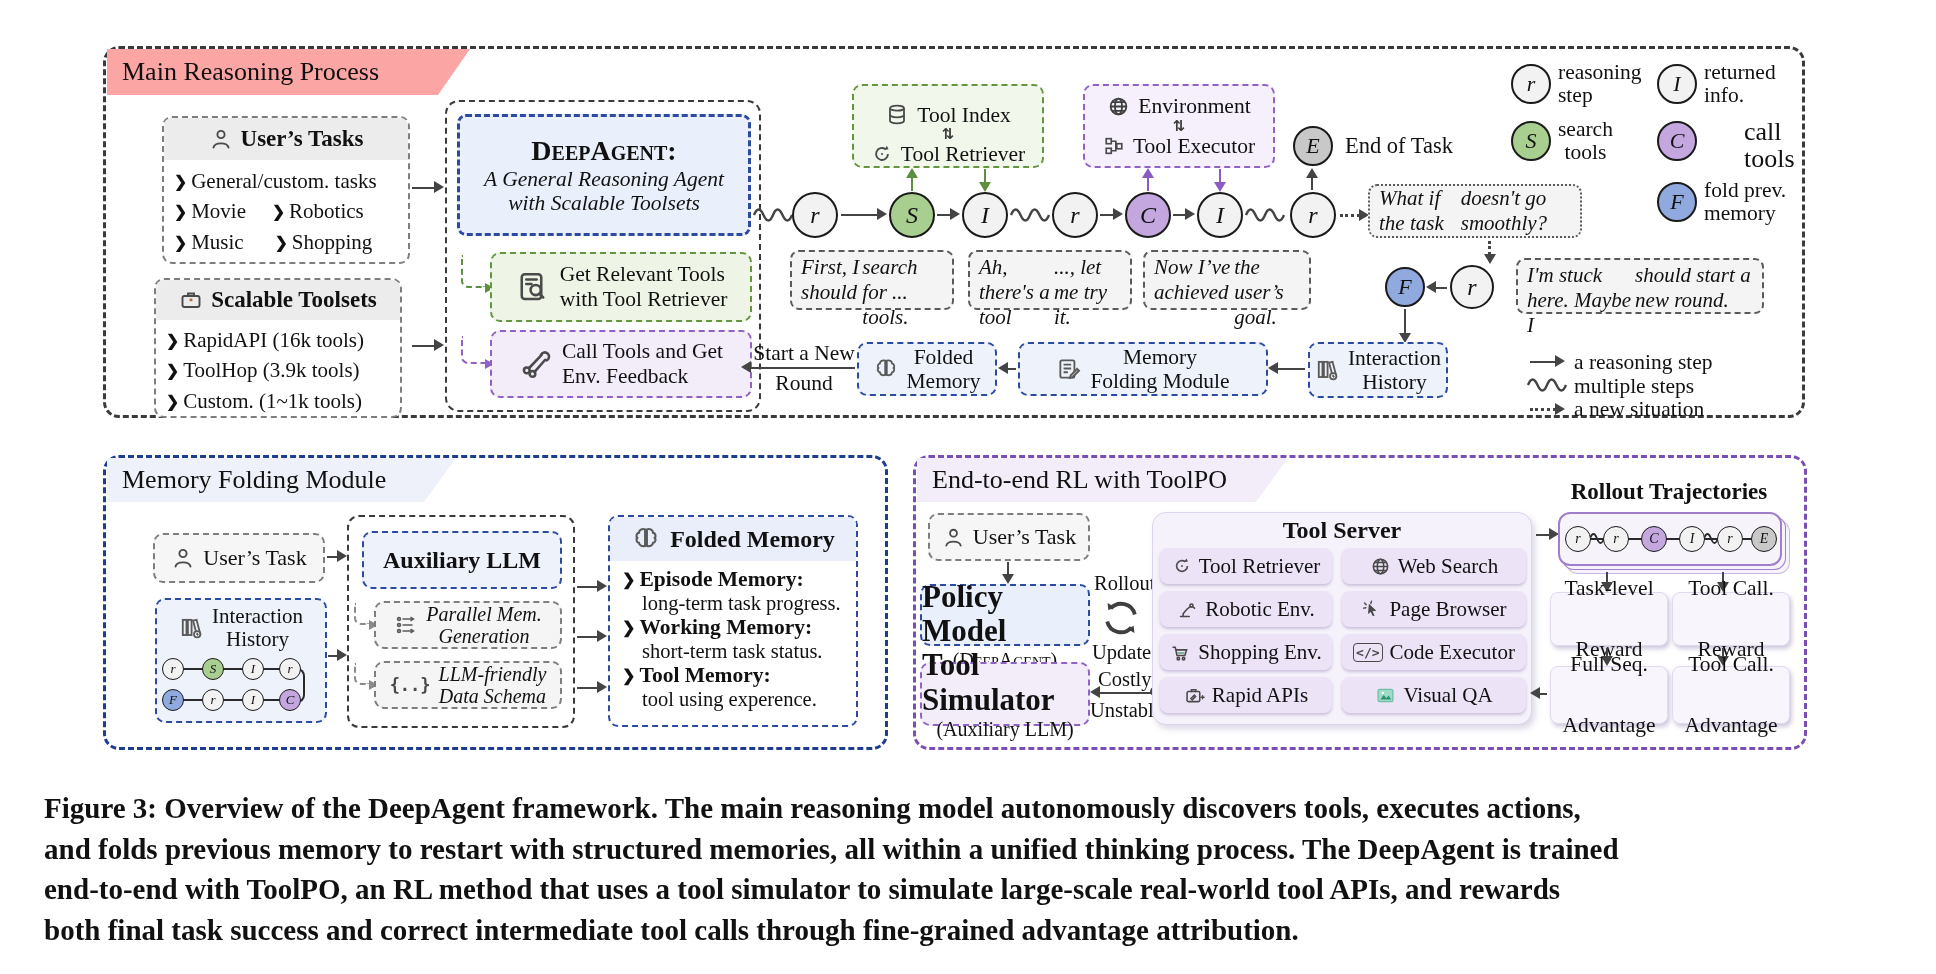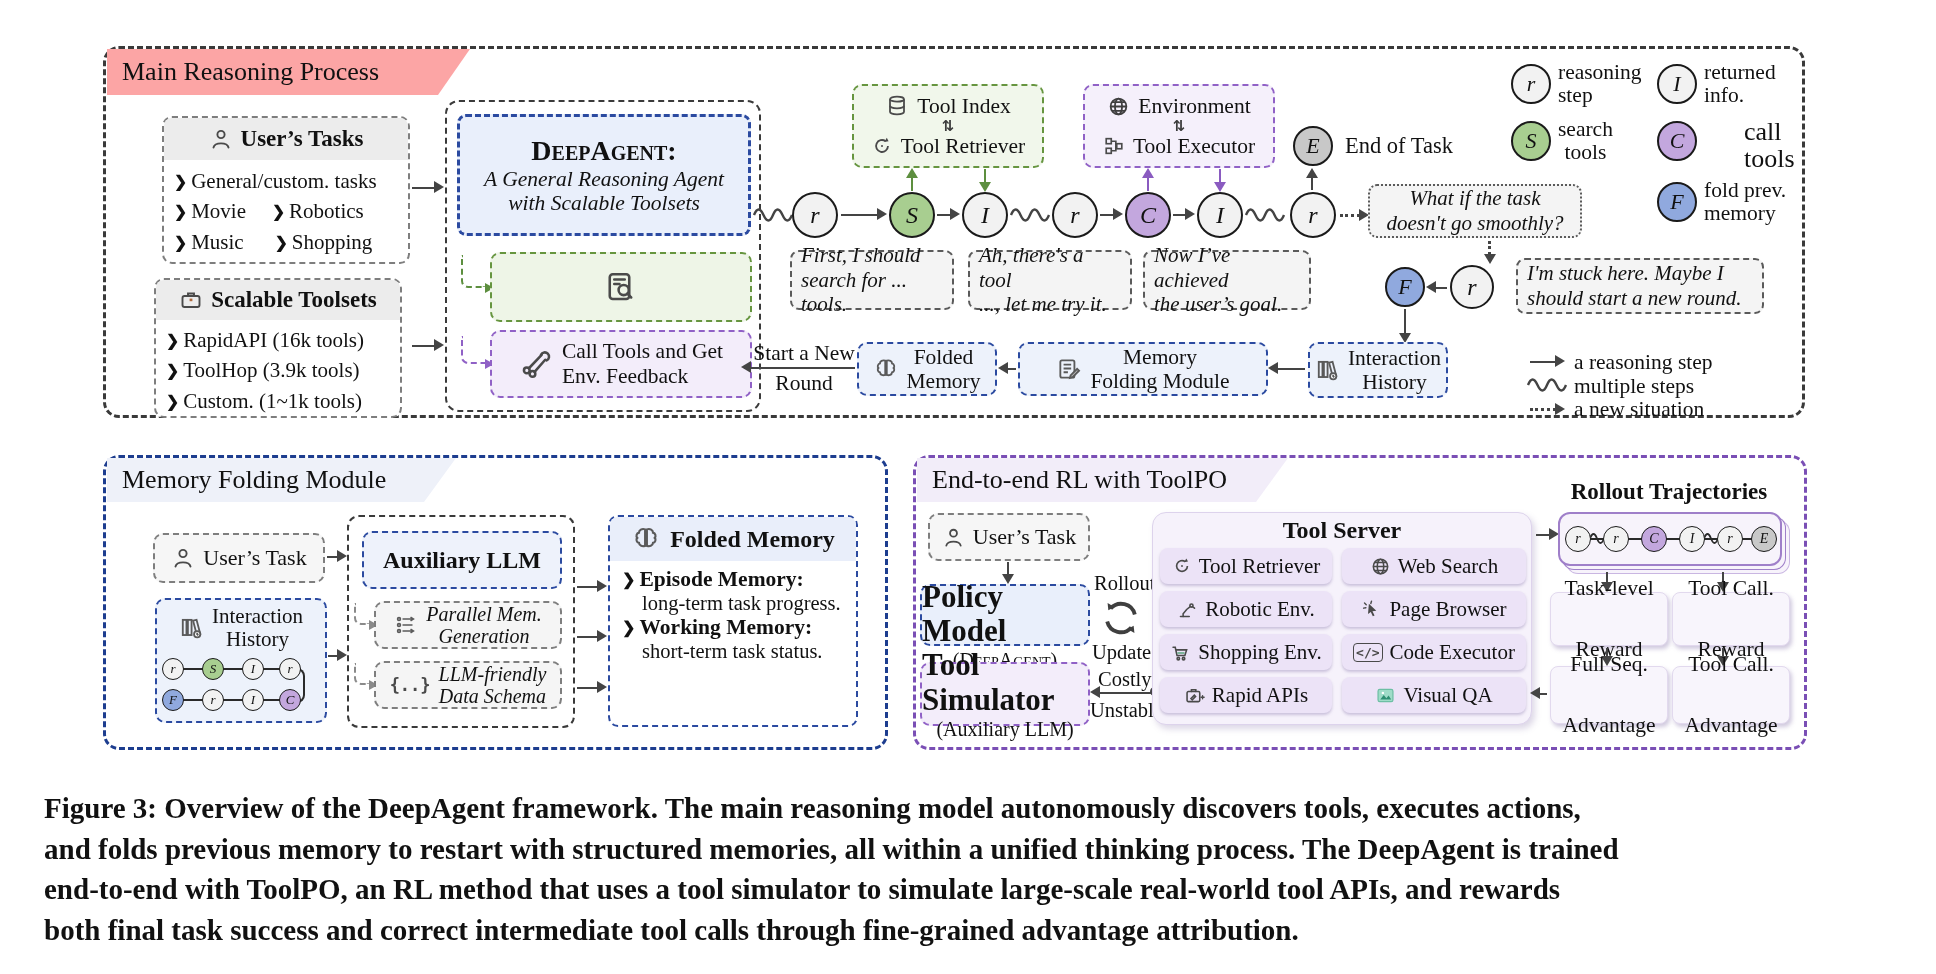--- a/index.html
+++ b/index.html
@@ -19,21 +19,21 @@
   .nS{background:#a8ce90;} .nC{background:#c3a7de;} .nF{background:#90a9de;} .nE{background:#c8c8c8;}
   .harr{position:absolute;color:#444;border-top:2.6px solid currentColor;}
   .harr.hr::after{content:"";position:absolute;right:-3px;top:-7.6px;border-left:10px solid currentColor;border-top:6px solid transparent;border-bottom:6px solid transparent;}
   .harr.hl::before{content:"";position:absolute;left:-3px;top:-7.6px;border-right:10px solid currentColor;border-top:6px solid transparent;border-bottom:6px solid transparent;}
   .hdot{border-top-style:dotted;border-top-width:3.4px;}
   .varr{position:absolute;color:#444;border-left:2.6px solid currentColor;}
   .varr.vd::after{content:"";position:absolute;bottom:-3px;left:-7.4px;border-top:10px solid currentColor;border-left:6px solid transparent;border-right:6px solid transparent;}
   .varr.vu::before{content:"";position:absolute;top:-3px;left:-7.4px;border-bottom:10px solid currentColor;border-left:6px solid transparent;border-right:6px solid transparent;}
   .vdot{border-left-style:dotted;border-left-width:3.4px;}
   .bubble{position:absolute;box-sizing:border-box;background:#f4f4f4;border:2.2px dashed #5a5a5a;border-radius:9px;
-          font-style:italic;display:flex;flex-direction:column;justify-content:center;padding:3px 9px;line-height:1.18;font-size:21px;}
+          font-style:italic;display:flex;justify-content:center;padding:3px 9px;line-height:1.18;font-size:21px;}
   .elbow{position:absolute;border-left:2.4px dashed currentColor;border-bottom:2.4px dashed currentColor;border-bottom-left-radius:7px;}
   .elbow::after{content:"";position:absolute;right:-9px;bottom:-6.8px;border-left:9px solid currentColor;border-top:5.5px solid transparent;border-bottom:5.5px solid transparent;}
   .banner{position:absolute;display:flex;align-items:center;padding-left:15px;font-size:26px;
           clip-path:polygon(0 0,100% 0,calc(100% - 32px) 100%,0 100%);}
   .chip{position:absolute;box-sizing:border-box;background:#ece3f7;border-radius:8px;box-shadow:0 2px 3px rgba(120,100,160,.35);
         display:flex;align-items:center;justify-content:center;gap:7px;font-size:21px;}
   .rchip{position:absolute;box-sizing:border-box;background:#f8f5fc;border:1px solid #e2d9ee;border-radius:8px;
          box-shadow:2px 3px 4px rgba(120,100,160,.35);display:flex;flex-direction:column;align-items:center;justify-content:center;
          font-size:21.5px;line-height:1.15;gap:36px;}
   .t{position:absolute;}
@@ -106,37 +106,41 @@
   </div>
 
   <div class="elbow" style="left:461px;top:255px;width:22px;height:31px;color:#5d8f3f;"></div>
   <div class="bx greenBx ctr" style="left:490px;top:252px;width:262px;height:70px;gap:9px;">
     <svg class="ic" width="36" height="36" viewBox="0 0 24 24" fill="none" stroke="#4a4a4a" stroke-width="1.7" stroke-linecap="round">
         <rect x="4.5" y="3.5" width="13" height="16.5" rx="2"></rect>
         <path d="M7.5 7h7M7.5 10h3.5"></path>
         <circle cx="13.8" cy="14" r="3.4"></circle>
         <path d="M16.2 16.4l2.6 2.6"></path>
       </svg>
+    <div style="font-size:21.5px;line-height:1.18;">
+      <div>Get Relevant Tools</div>
+      <div>with Tool Retriever</div>
+    </div>
   </div>
 
   <div class="elbow" style="left:461px;top:336px;width:22px;height:26px;color:#9061c6;"></div>
   <div class="bx purpleBx ctr" style="left:490px;top:330px;width:262px;height:68px;gap:9px;">
     <svg class="ic" width="34" height="34" viewBox="0 0 24 24" fill="none" stroke="#4a4a4a" stroke-width="1.8" stroke-linecap="round">
         <circle cx="5.5" cy="16.5" r="2"></circle>
         <circle cx="9.5" cy="19" r="2"></circle>
         <path d="M7 15L16 5.5M11 17.5L18.5 9"></path>
         <path d="M15.5 5.5a3 3 0 1 1 4 4"></path>
       </svg>
     <div style="font-size:21.5px;line-height:1.18;">
       <div>Call Tools and Get</div>
       <div>Env. Feedback</div>
     </div>
   </div>
 
-  <div class="bx greenBx col" style="left:852px;top:84px;width:192px;height:84px;background:#f1f7eb;">
+  <div class="bx greenBx col" style="left:852px;top:84px;width:192px;height:84px;background:#f1f7eb;justify-content:flex-end;">
     <div class="ctr" style="gap:8px;font-size:21.5px;">
       <svg class="ic" width="24" height="24" viewBox="0 0 24 24" fill="none" stroke="#4a4a4a" stroke-width="1.8">
           <ellipse cx="12" cy="5.2" rx="7" ry="2.5"></ellipse>
           <path d="M5 5.2v6.6c0 1.4 3.1 2.5 7 2.5s7-1.1 7-2.5V5.2"></path>
           <path d="M5 11.8v6c0 1.4 3.1 2.5 7 2.5s7-1.1 7-2.5v-6"></path>
         </svg>
       <span>Tool Index</span>
     </div>
     <div class="exch" style="font-size:15px;">⇅</div>
     <div class="ctr" style="gap:8px;font-size:21.5px;">
@@ -438,20 +442,24 @@
       <span>Folded Memory</span>
     </div>
     <div style="padding:6px 12px 0 12px;">
       <div>
         <div class="bullet b" style="font-size:21.5px;">Episode Memory:</div>
         <div style="font-size:20.5px;padding-left:20px;">long-term task progress.</div>
       </div>
       <div>
         <div class="bullet b" style="font-size:21.5px;">Working Memory:</div>
         <div style="font-size:20.5px;padding-left:20px;">short-term task status.</div>
+      </div>
+      <div>
+        <div class="bullet b" style="font-size:21.5px;">Tool Memory:</div>
+        <div style="font-size:20.5px;padding-left:20px;">tool using experence.</div>
       </div>
     </div>
   </div>
 
   <div class="bx" style="left:913px;top:455px;width:894px;height:295px;border:3px dashed #7a4fb5;border-radius:16px;"></div>
   <div class="banner" style="left:917px;top:458px;width:356px;height:44px;background:#f2edf9;">
     <span>End-to-end RL with ToolPO</span>
   </div>
 
   <div class="bx dashGray ctr" style="left:928px;top:513px;width:162px;height:48px;gap:8px;background:#f6f6f6;font-size:22px;">

